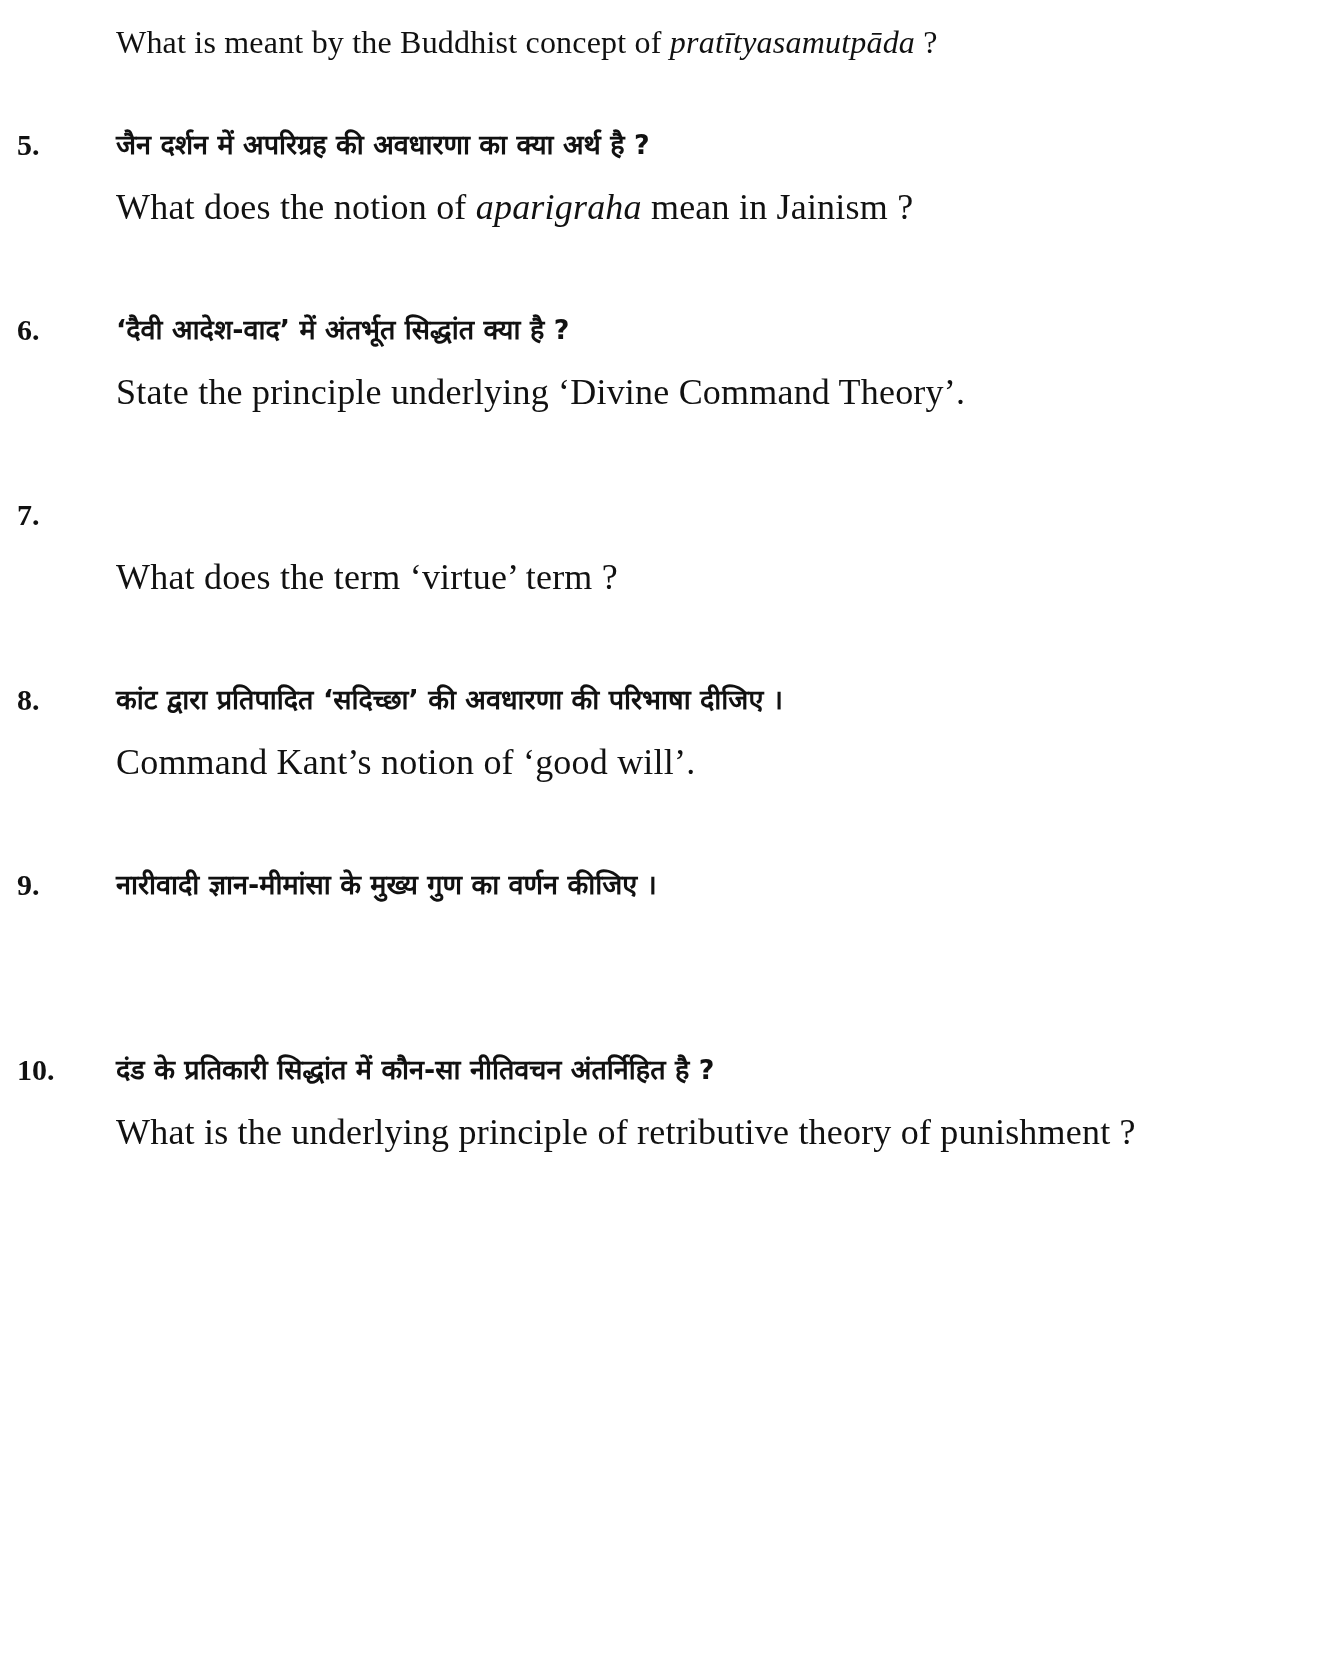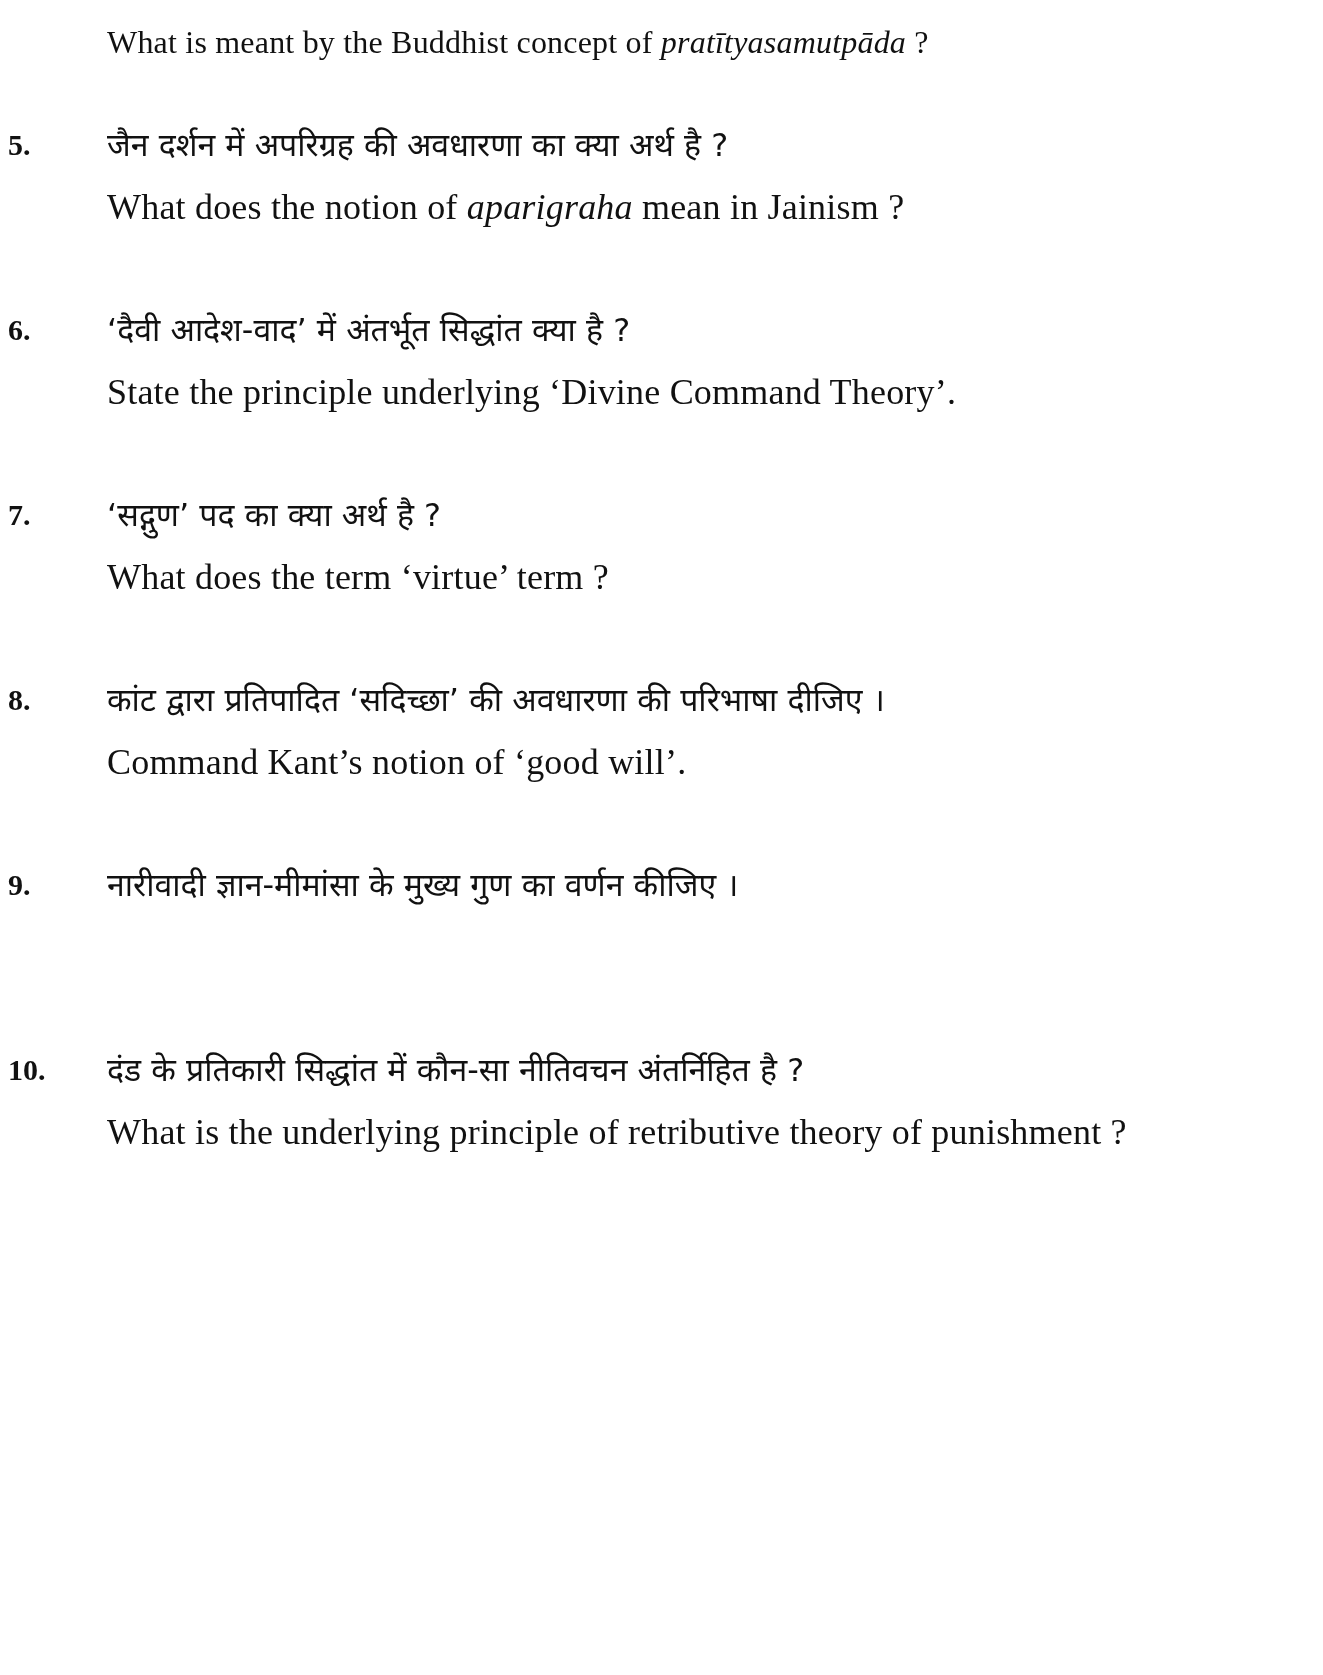--- a/index.html
+++ b/index.html
@@ -10,21 +10,21 @@
     body {
       width: 1323px;
       height: 1675px;
       position: relative;
       overflow: hidden;
       color: #111111;
       font-family: "DejaVu Serif", "Liberation Serif", serif;
     }
     .page {
       position: absolute;
-      left: 4px;
+      left: 13px;
       top: 0;
       width: 1077px;
       height: 1675px;
     }
     .en-line {
       position: absolute;
       left: 103px;
       font-family: "Liberation Serif", "DejaVu Serif", serif;
       font-size: 32px;
       line-height: 40px;
@@ -47,23 +47,24 @@
       font-family: "Liberation Serif", "DejaVu Serif", serif;
       font-weight: bold;
       font-size: 30px;
       line-height: 40px;
     }
     .q-hi {
       position: absolute;
       left: 103px;
       top: 0;
       font-family: "DejaVu Sans", "Liberation Sans", sans-serif;
-      font-size: 32px;
+      font-size: 27px;
       line-height: 40px;
       white-space: nowrap;
+      font-weight: bold;
     }
     .q-en {
       position: absolute;
       left: 103px;
       top: 62px;
       font-family: "Liberation Serif", "DejaVu Serif", serif;
       font-size: 36px;
       line-height: 40px;
       white-space: nowrap;
       letter-spacing: 0.2px;
@@ -84,21 +85,20 @@
   </div>
 
   <div class="q" style="top:310px;">
     <div class="q-num">6.</div>
     <div class="q-hi">‘दैवी आदेश-वाद’ में अंतर्भूत सिद्धांत क्या है ?</div>
     <div class="q-en"><span>State the principle underlying ‘Divine Command Theory’.</span></div>
   </div>
 
   <div class="q" style="top:495px;">
     <div class="q-num">7.</div>
-    <div class="q-hi">‘सद्गुण’ पद का क्या अर्थ है ?</div>
     <div class="q-en"><span>What does the term ‘virtue’ term ?</span></div>
   </div>
 
   <div class="q" style="top:680px;">
     <div class="q-num">8.</div>
     <div class="q-hi">कांट द्वारा प्रतिपादित ‘सदिच्छा’ की अवधारणा की परिभाषा दीजिए ।</div>
     <div class="q-en"><span>Command Kant’s notion of ‘good will’.</span></div>
   </div>
 
   <div class="q" style="top:865px;">

